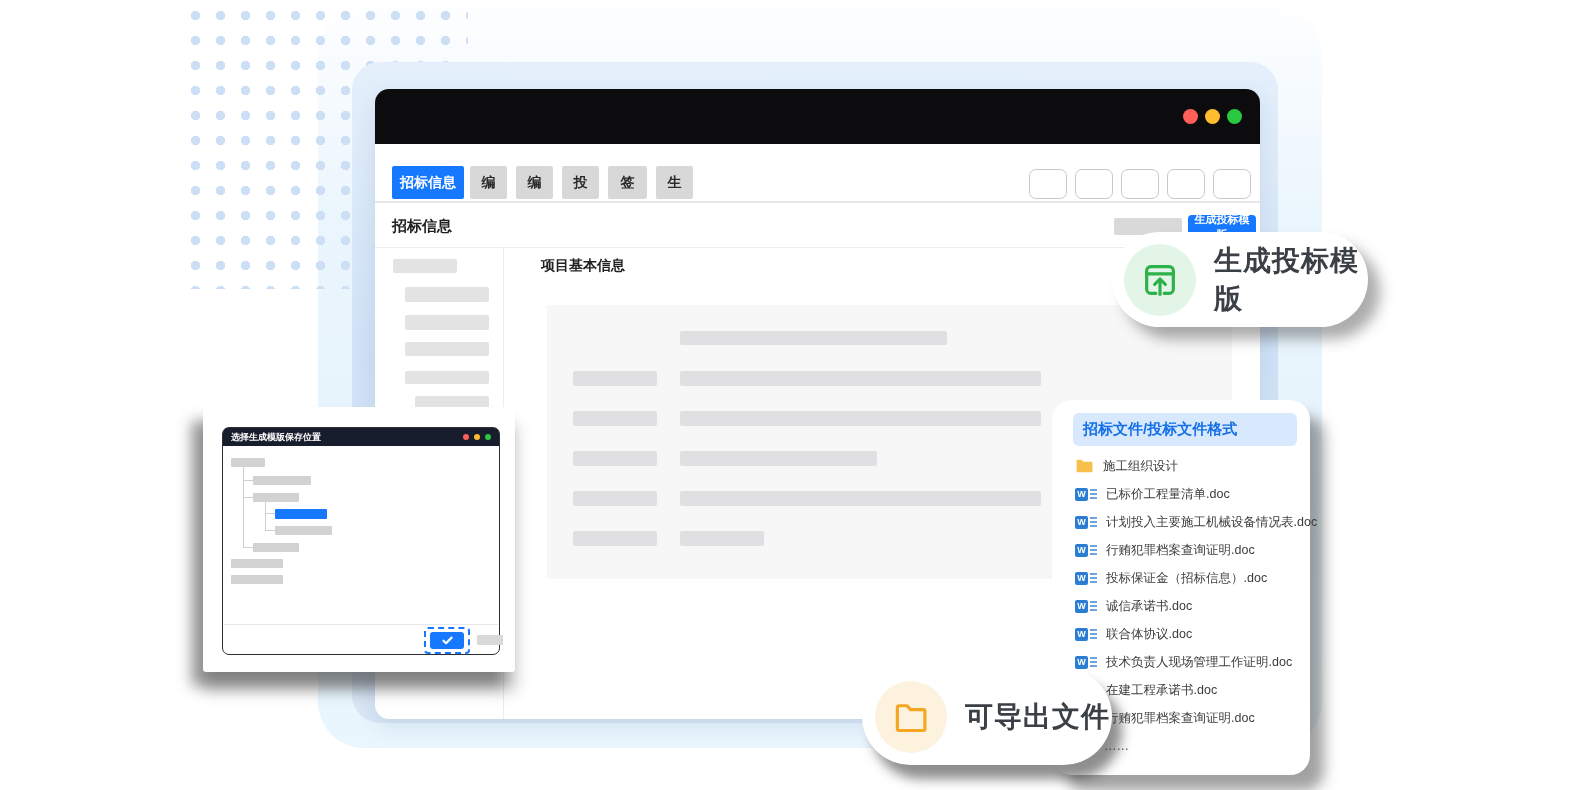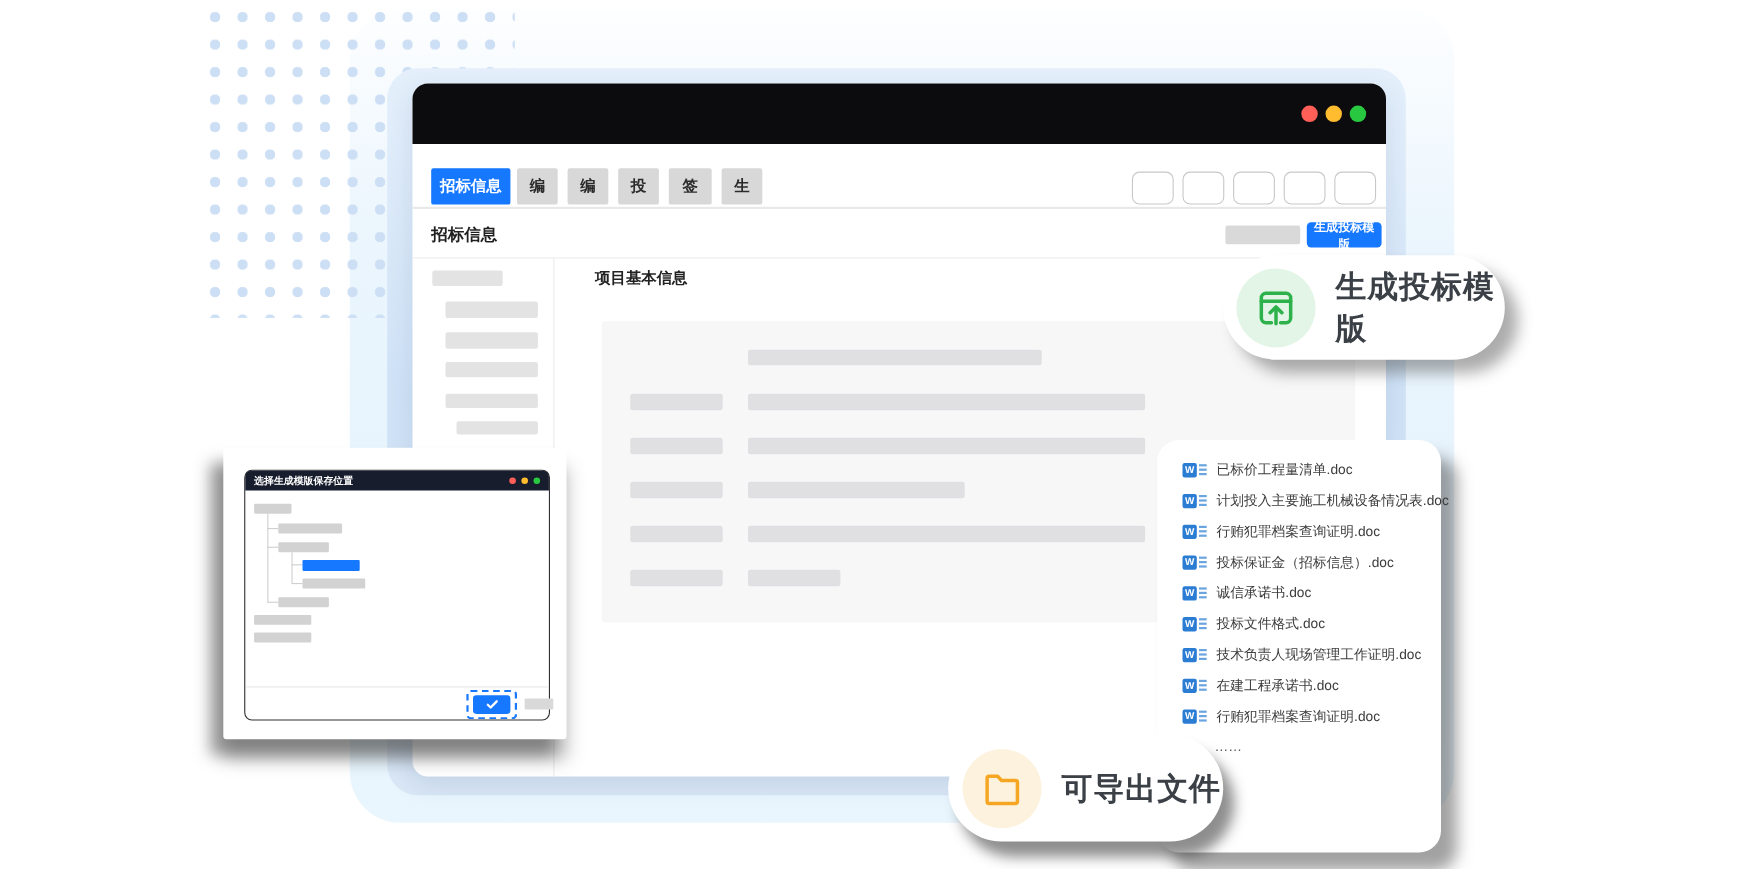--- a/index.html
+++ b/index.html
@@ -8,21 +8,21 @@
 
   
   .outer-card{position:absolute;left:318px;top:8px;width:1004px;height:740px;border-radius:46px;
     background:linear-gradient(180deg,#fdfeff 0%,#eaf5fd 30%,#e7f4fd 70%,#e9f6fe 100%);z-index:1;}
   .dots{position:absolute;left:183px;top:3px;width:285px;height:286px;z-index:2;
     background-image:radial-gradient(circle,#cddff4 4.5px,rgba(0,0,0,0) 5px);background-size:25px 25px;}
   .inner-card{position:absolute;left:352px;top:62px;width:926px;height:661px;border-radius:28px;
     background:linear-gradient(180deg,#e4effb 0%,#cfe2f6 45%,#d9e7f6 100%);z-index:3;}
 
   
-  .appwin{position:absolute;left:375px;top:76px;width:885px;height:630px;background:#fff;border-radius:14px;
+  .appwin{position:absolute;left:375px;top:89px;width:885px;height:630px;background:#fff;border-radius:14px;
     z-index:4;box-shadow:0 8px 22px rgba(30,60,110,.10);}
   .titlebar{position:absolute;left:0;top:0;width:100%;height:55px;background:#0c0c0e;border-radius:14px 14px 0 0;}
   .tl{position:absolute;width:15px;height:15px;border-radius:50%;top:20px;}
   .tl.r{background:#ff5f57;right:52px;} .tl.y{background:#febc2e;right:30px;} .tl.g{background:#28c840;right:8px;}
   .tlwrap{position:absolute;right:10px;top:0;width:80px;height:55px;}
 
   .tab{position:absolute;top:77px;height:33px;display:flex;align-items:center;justify-content:center;
     font-size:14px;font-weight:bold;border-radius:2px;}
   .tab.active{background:#1677ff;color:#fff;}
   .tab.gray{background:#d8d8d8;color:#2b2b2b;}
@@ -133,20 +133,27 @@
       <div class="bar" style="left:26px;top:146px;width:84px;height:15px;"></div>
       <div class="bar" style="left:133px;top:146px;width:197px;height:15px;"></div>
       <div class="bar" style="left:26px;top:186px;width:84px;height:15px;"></div>
       <div class="bar" style="left:133px;top:186px;width:361px;height:15px;"></div>
       <div class="bar" style="left:26px;top:226px;width:84px;height:15px;"></div>
       <div class="bar" style="left:133px;top:226px;width:84px;height:15px;"></div>
     </div>
   </div>
 
   <div class="fpanel">
+    <div class="fpanel-title">招标文件/投标文件格式</div>
+    <div class="frow">
+      <svg width="19" height="16" viewBox="0 0 24 20">
+          <path d="M2 3.5C2 2.7 2.7 2 3.5 2h5l2 2.5h10c.8 0 1.5.7 1.5 1.5v10.5c0 .8-.7 1.5-1.5 1.5h-17C2.7 18 2 17.3 2 16.5z" fill="#f7c04a"></path>
+        </svg>
+      <span>施工组织设计</span>
+    </div>
     <div class="frow">
       <span class="wicon">
           <b>W</b>
           <i>
             <u></u>
             <u></u>
             <u></u>
           </i>
         </span>
       <span>已标价工程量清单.doc</span>
@@ -197,21 +204,21 @@
     </div>
     <div class="frow">
       <span class="wicon">
           <b>W</b>
           <i>
             <u></u>
             <u></u>
             <u></u>
           </i>
         </span>
-      <span>投标文件格式.doc</span>
+      <span>联合体协议.doc</span>
     </div>
     <div class="frow">
       <span class="wicon">
           <b>W</b>
           <i>
             <u></u>
             <u></u>
             <u></u>
           </i>
         </span>

